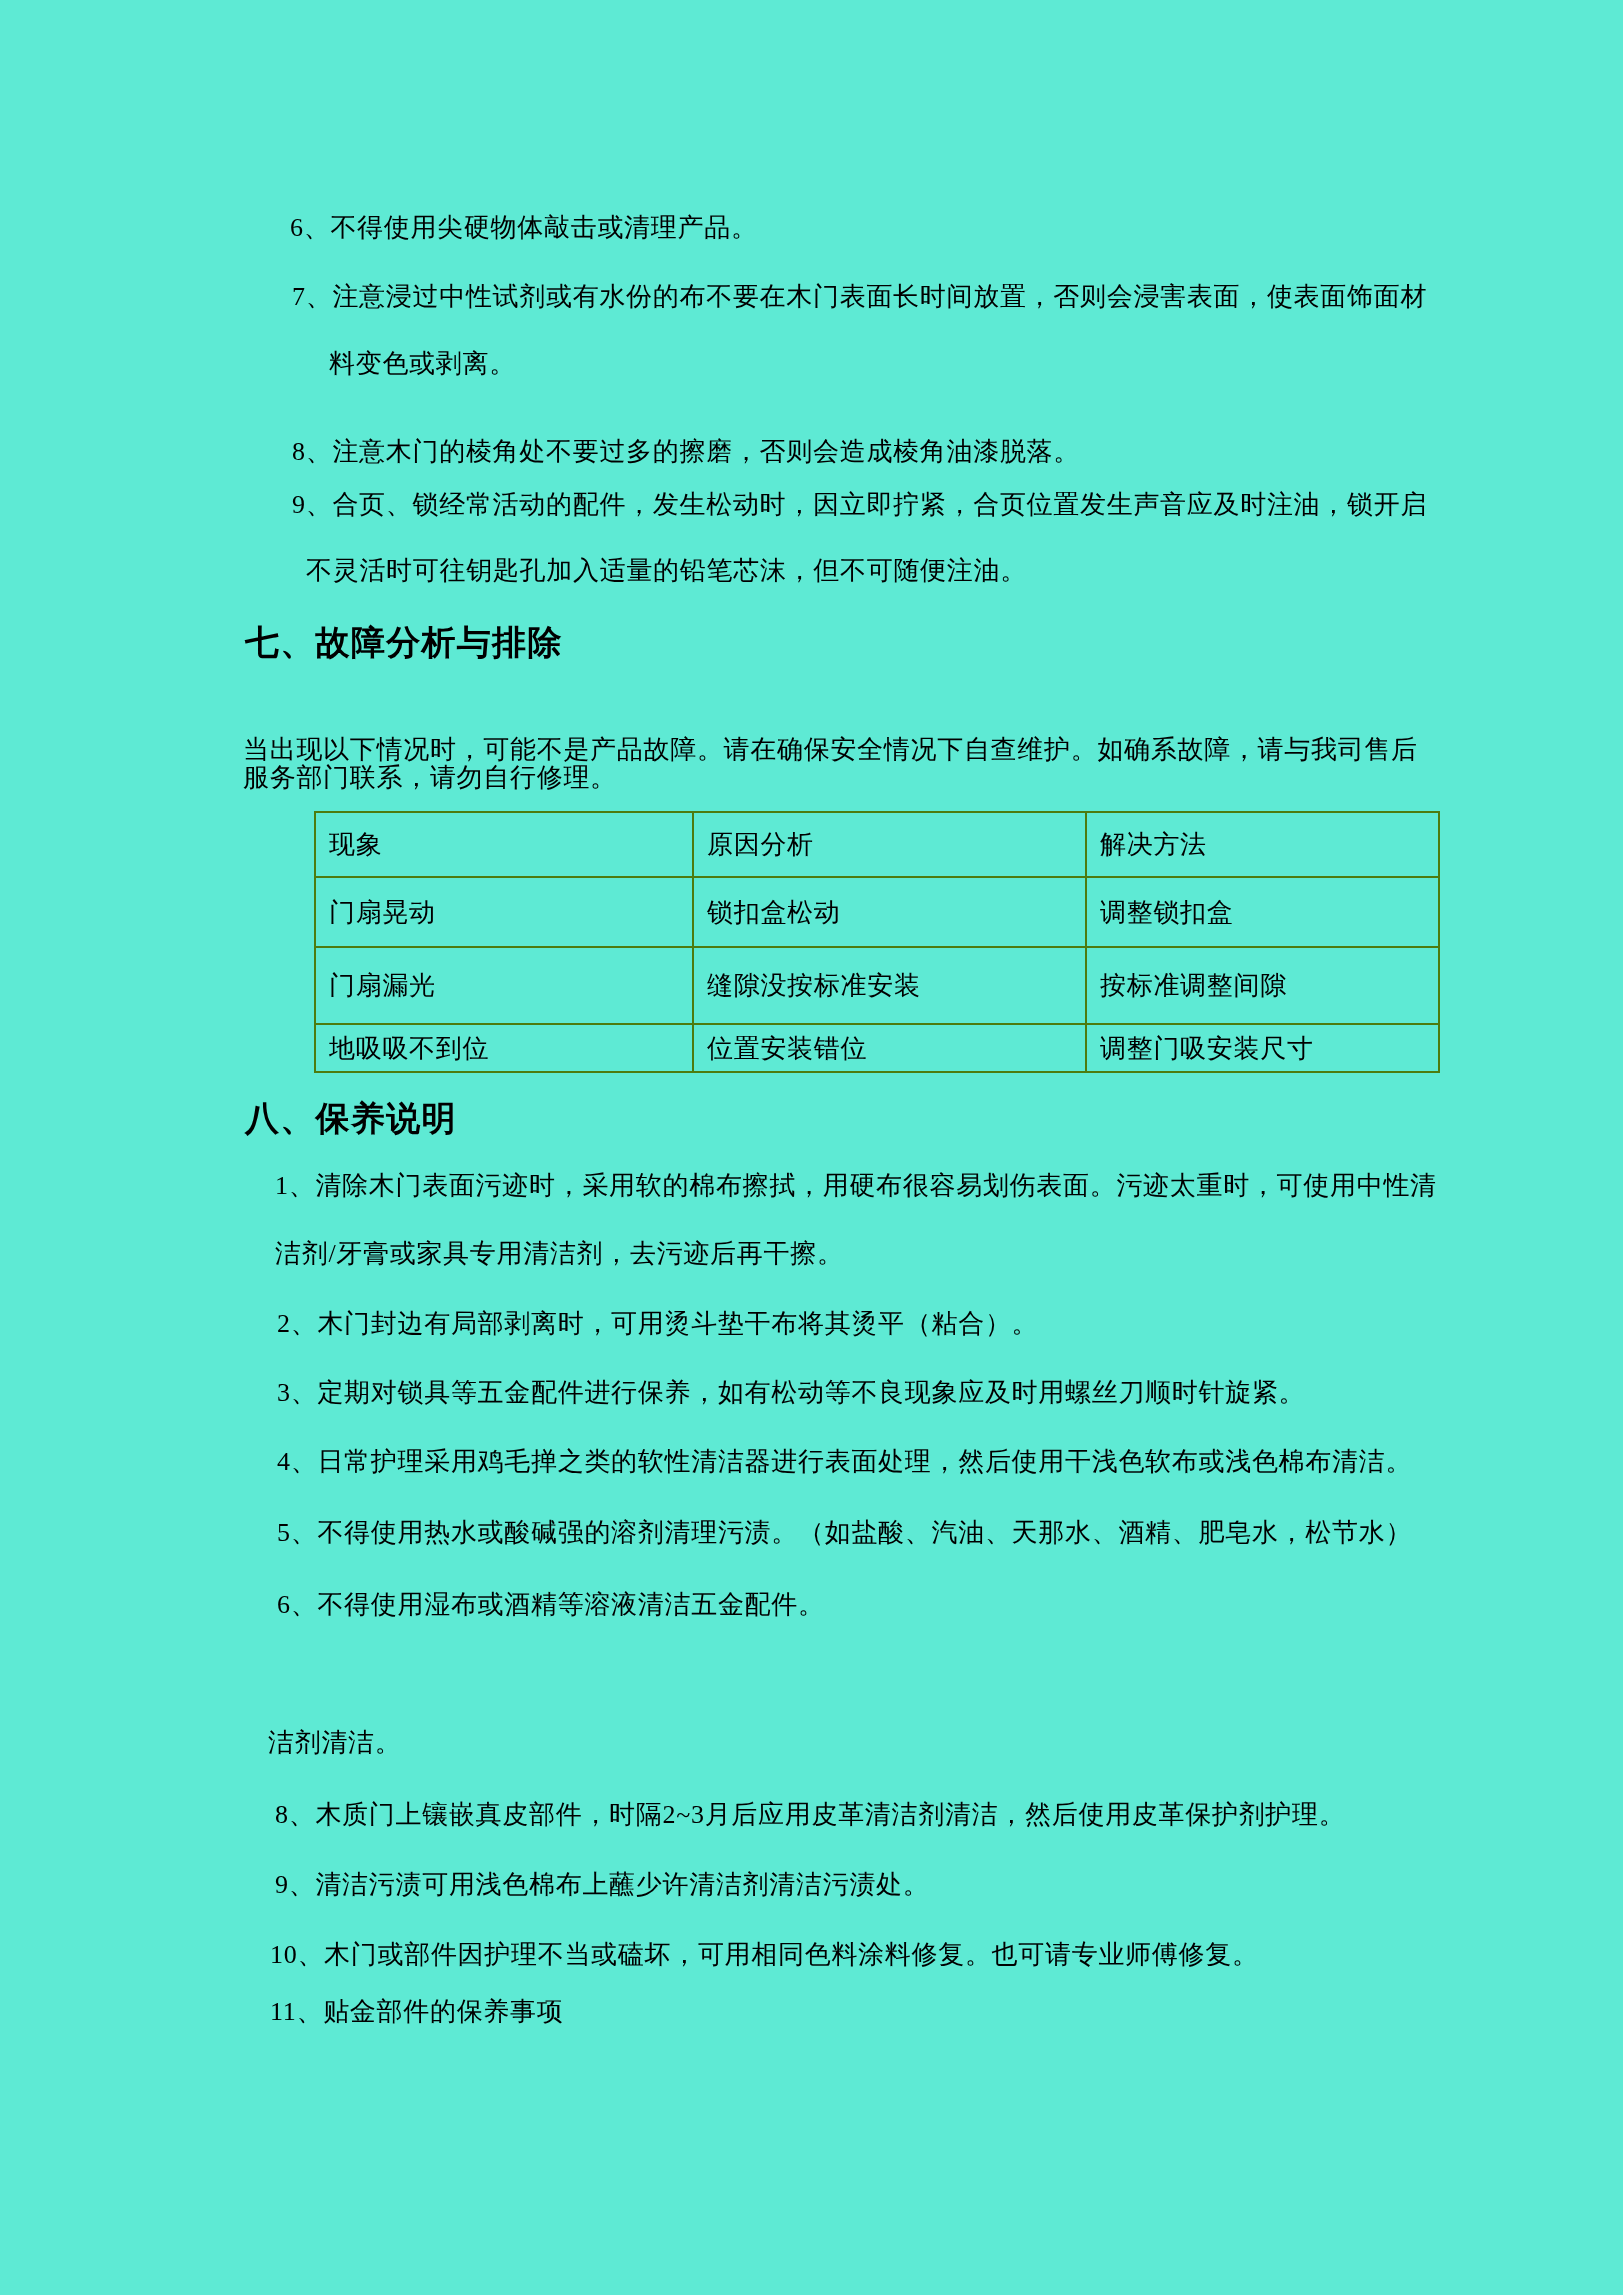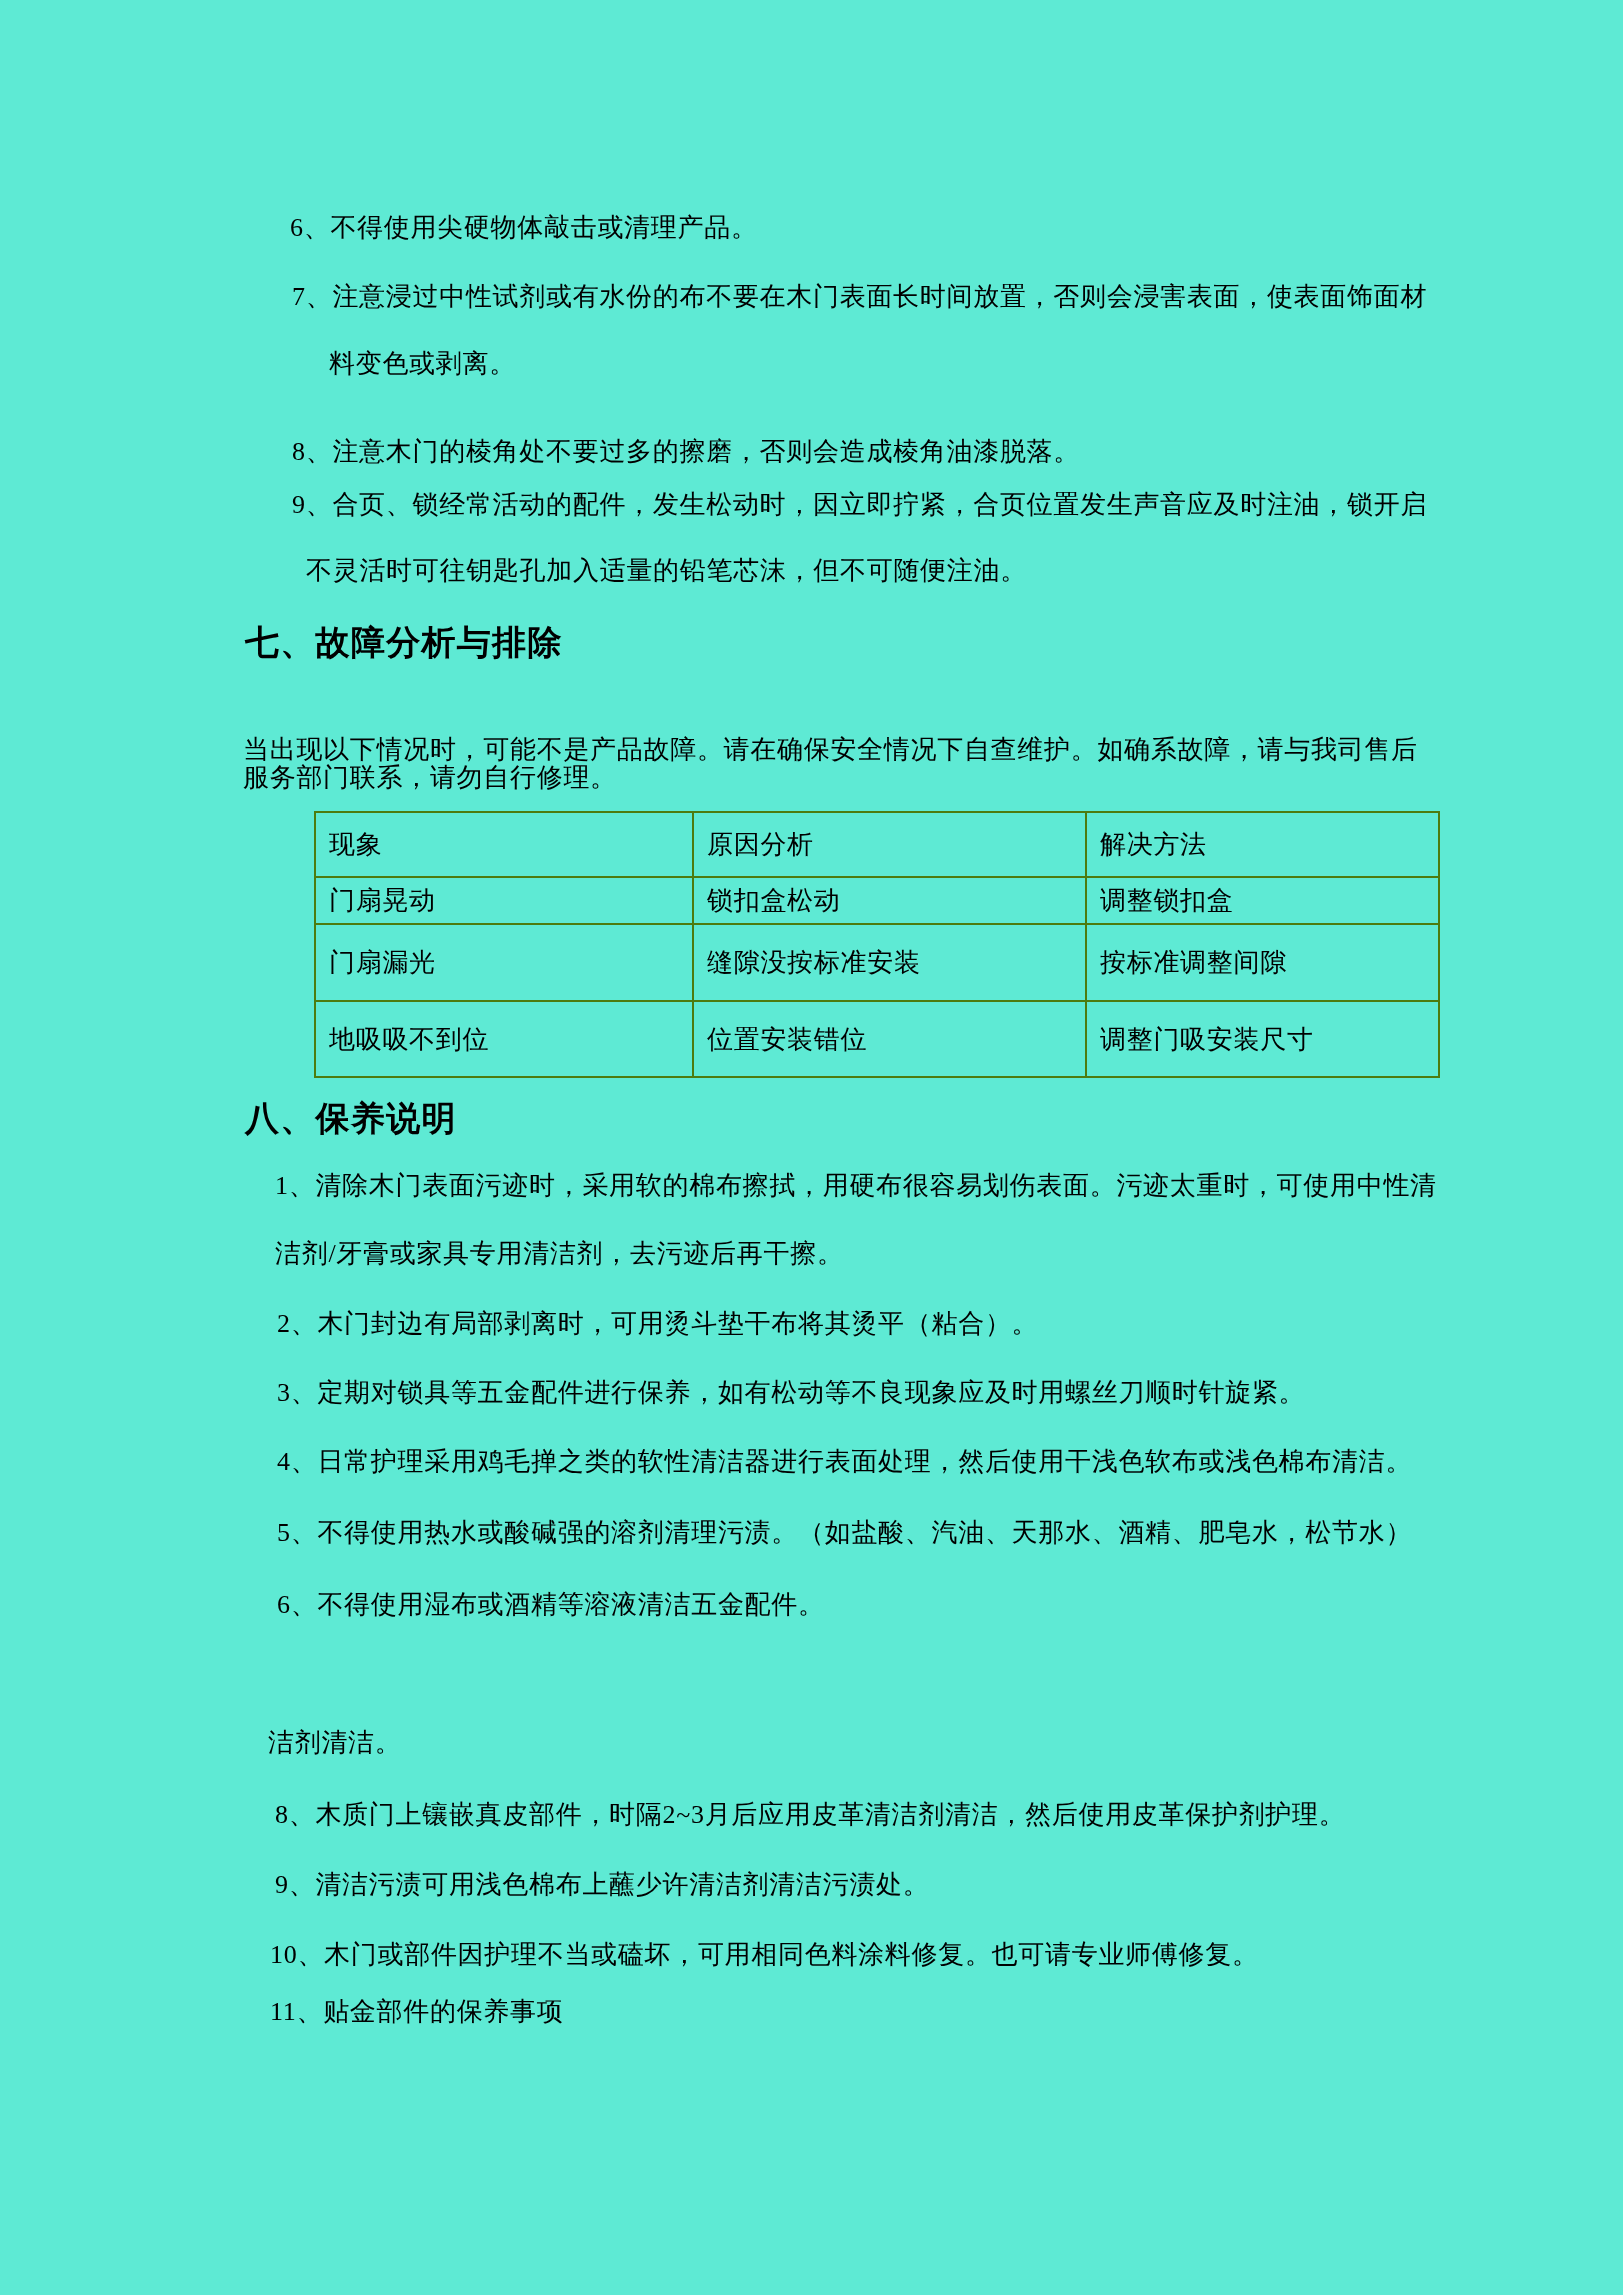--- a/index.html
+++ b/index.html
@@ -65,31 +65,31 @@
       <col style="width:378px">
       <col style="width:393px">
       <col style="width:353px">
     </colgroup>
     <tbody>
       <tr style="height:65px;">
         <th>现象</th>
         <th>原因分析</th>
         <th>解决方法</th>
       </tr>
-      <tr style="height:47px;margin-top:36px;">
+      <tr style="height:70px;margin-top:36px;">
         <td>门扇晃动</td>
         <td>锁扣盒松动</td>
         <td>调整锁扣盒</td>
       </tr>
       <tr style="height:77px;">
         <td>门扇漏光</td>
         <td>缝隙没按标准安装</td>
         <td>按标准调整间隙</td>
       </tr>
-      <tr style="height:76px;">
+      <tr style="height:48px;">
         <td>地吸吸不到位</td>
         <td>位置安装错位</td>
         <td>调整门吸安装尺寸</td>
       </tr>
     </tbody>
   </table>
 
   <div class="heading" style="left:245px; top:1099px;">八、保养说明</div>
 
   <div class="line" style="left:275px; top:1169px;">1、清除木门表面污迹时，采用软的棉布擦拭，用硬布很容易划伤表面。污迹太重时，可使用中性清</div>

